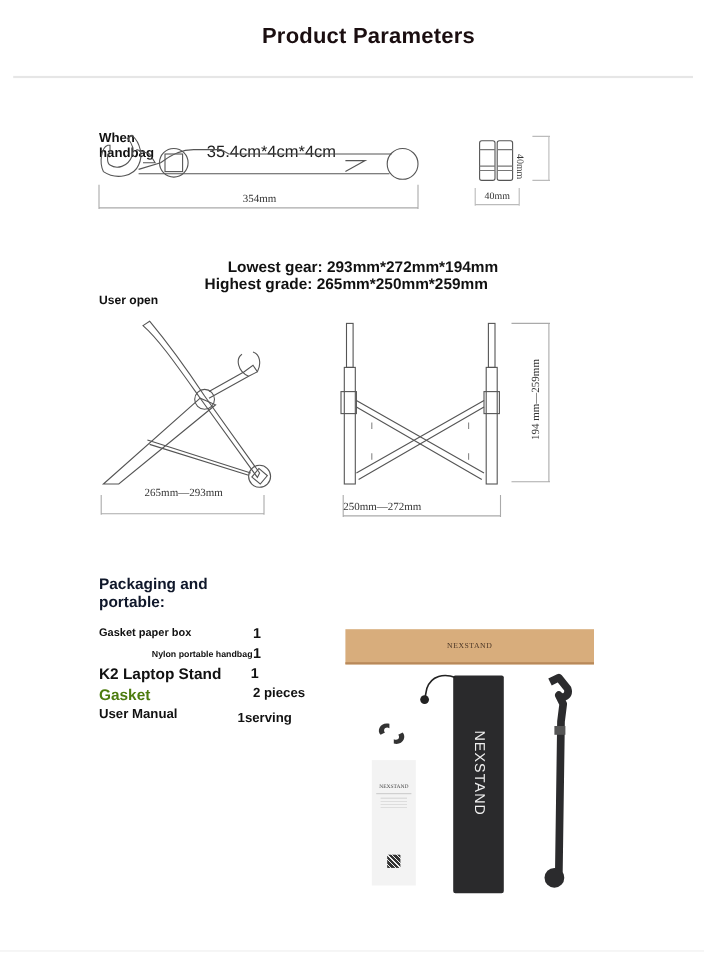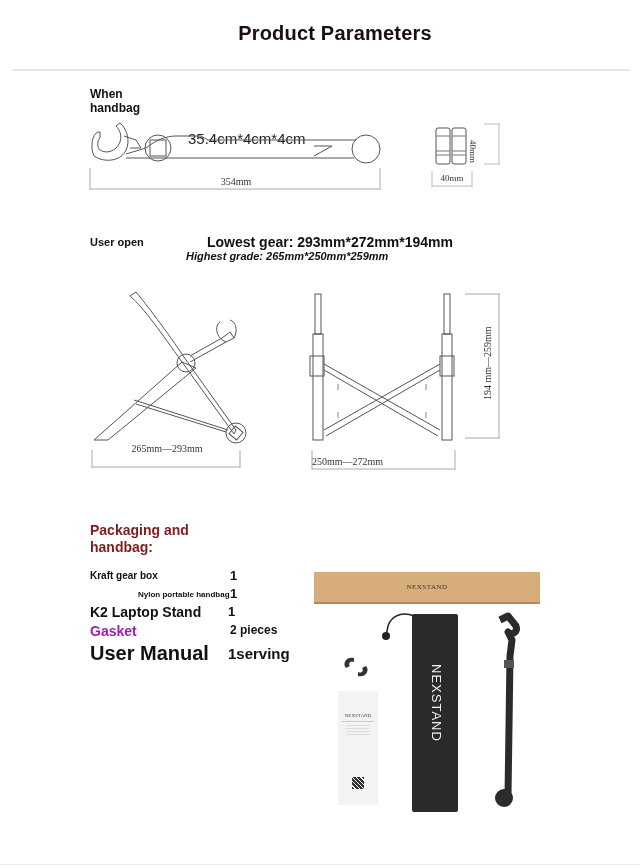--- a/index.html
+++ b/index.html
@@ -1,26 +1,26 @@
 <!DOCTYPE html>
 <html><head>
 <meta charset="utf-8">
 <style>
   * { box-sizing: border-box; margin: 0; padding: 0; }
   html, body { width: 640px; height: 868px; background: #ffffff; overflow: hidden; }
   body { position: relative; font-family: "Liberation Sans", sans-serif; color: #111; }
   .abs { position: absolute; }
   .title { left: 15px; width: 640px; top: 22px; text-align: center; font-size: 20px; font-weight: bold; color: #1a0e10; letter-spacing: 0.2px; }
   .divider { left: 12px; width: 618px; top: 69px; height: 2px; background: #e6e6e6; }
-  .label-bold { font-weight: bold; font-size: 12px; line-height: 14px; color: #111; }
+  .label-bold { font-weight: bold; font-size: 12px; line-height: 14px; color: #111; margin-top: 31px; }
   .dim-big { font-size: 15px; color: #222; }
   .dim-label { font-family: "Liberation Serif", serif; font-size: 10px; color: #333; }
   .open-main { font-weight: bold; font-size: 14px; color: #111; }
-  .open-sub { font-weight: bold; font-size: 11px; color: #111; font-style: italic; }
-  .pack-title { font-weight: bold; font-size: 14px; line-height: 17px; color: #7f1d1d; }
+  .open-sub { font-weight: bold; font-size: 14px; color: #111; }
+  .pack-title { font-weight: bold; font-size: 14px; line-height: 17px; color: #0f172a; }
   .item { font-weight: bold; color: #111; }
   .qty { font-weight: bold; color: #111; }
   .bottom-line { left: 0; width: 640px; top: 864px; height: 1px; background: #eeeeee; }
   svg { overflow: visible; }
 </style>
 </head>
 <body>
 
 <div class="abs title">Product Parameters</div>
 <div class="abs divider"></div>
@@ -107,37 +107,37 @@
 
     <path d="M2,158 L2,178 M145,158 L145,178 M2,177 L145,177" stroke="#aaa"></path>
     <path d="M155,2 L190,2 M155,146 L190,146 M189,2 L189,146" stroke="#aaa"></path>
   </g>
 </svg>
 <div class="abs dim-label" style="left:312px; top:456px; width:146px; text-align:left;">250mm—272mm</div>
 <div class="abs dim-label" style="left:496px; top:318px; transform:rotate(-90deg); transform-origin:left top; white-space:nowrap; position:absolute; top:400px; left:482px;">194 mm—259mm</div>
 
 <div class="abs pack-title" style="left:90px; top:522px;">
   <div>Packaging and</div>
-  <div>handbag:</div>
+  <div>portable:</div>
 </div>
 
-<div class="abs item" style="left:90px; top:570px; font-size:10px;">Kraft gear box</div>
+<div class="abs item" style="left:90px; top:570px; font-size:10px;">Gasket paper box</div>
 <div class="abs qty" style="left:230px; top:568px; font-size:13px;">1</div>
 
 <div class="abs item" style="left:90px; top:590px; font-size:8px;margin-left:48px;">Nylon portable handbag</div>
 <div class="abs qty" style="left:230px; top:586px; font-size:13px;">1</div>
 
 <div class="abs item" style="left:90px; top:604px; font-size:14px;">K2 Laptop Stand</div>
 <div class="abs qty" style="left:228px; top:604px; font-size:13px;">1</div>
 
-<div class="abs item" style="left:90px; top:623px; font-size:14px; color:#a21caf;">Gasket</div>
+<div class="abs item" style="left:90px; top:623px; font-size:14px; color:#4d7c0f;">Gasket</div>
 <div class="abs qty" style="left:230px; top:623px; font-size:12px;">2 pieces</div>
 
-<div class="abs item" style="left:90px; top:642px; font-size:20px;">User Manual</div>
-<div class="abs qty" style="left:228px; top:645px; font-size:15px;">1serving</div>
+<div class="abs item" style="left:90px; top:642px; font-size:12px;">User Manual</div>
+<div class="abs qty" style="left:216px; top:645px; font-size:12px;">1serving</div>
 
 <div class="abs" style="left:314px; top:572px; width:226px; height:32px; background:#d8ad7c; border-bottom:2px solid #b8895a; display:flex; align-items:center; justify-content:center;">
   <span style="font-family:'Liberation Serif', serif; font-size:7px; color:#4a3525; letter-spacing:0.5px;">NEXSTAND</span>
 </div>
 
 <svg class="abs" style="left:340px; top:654px;" width="32" height="26">
   <path d="M14,4 C6,2 2,10 6,14 L10,12 C8,10 10,6 14,8 Z" fill="#333"></path>
   <path d="M18,22 C26,24 30,16 26,12 L22,14 C24,16 22,20 18,18 Z" fill="#333"></path>
 </svg>
 

